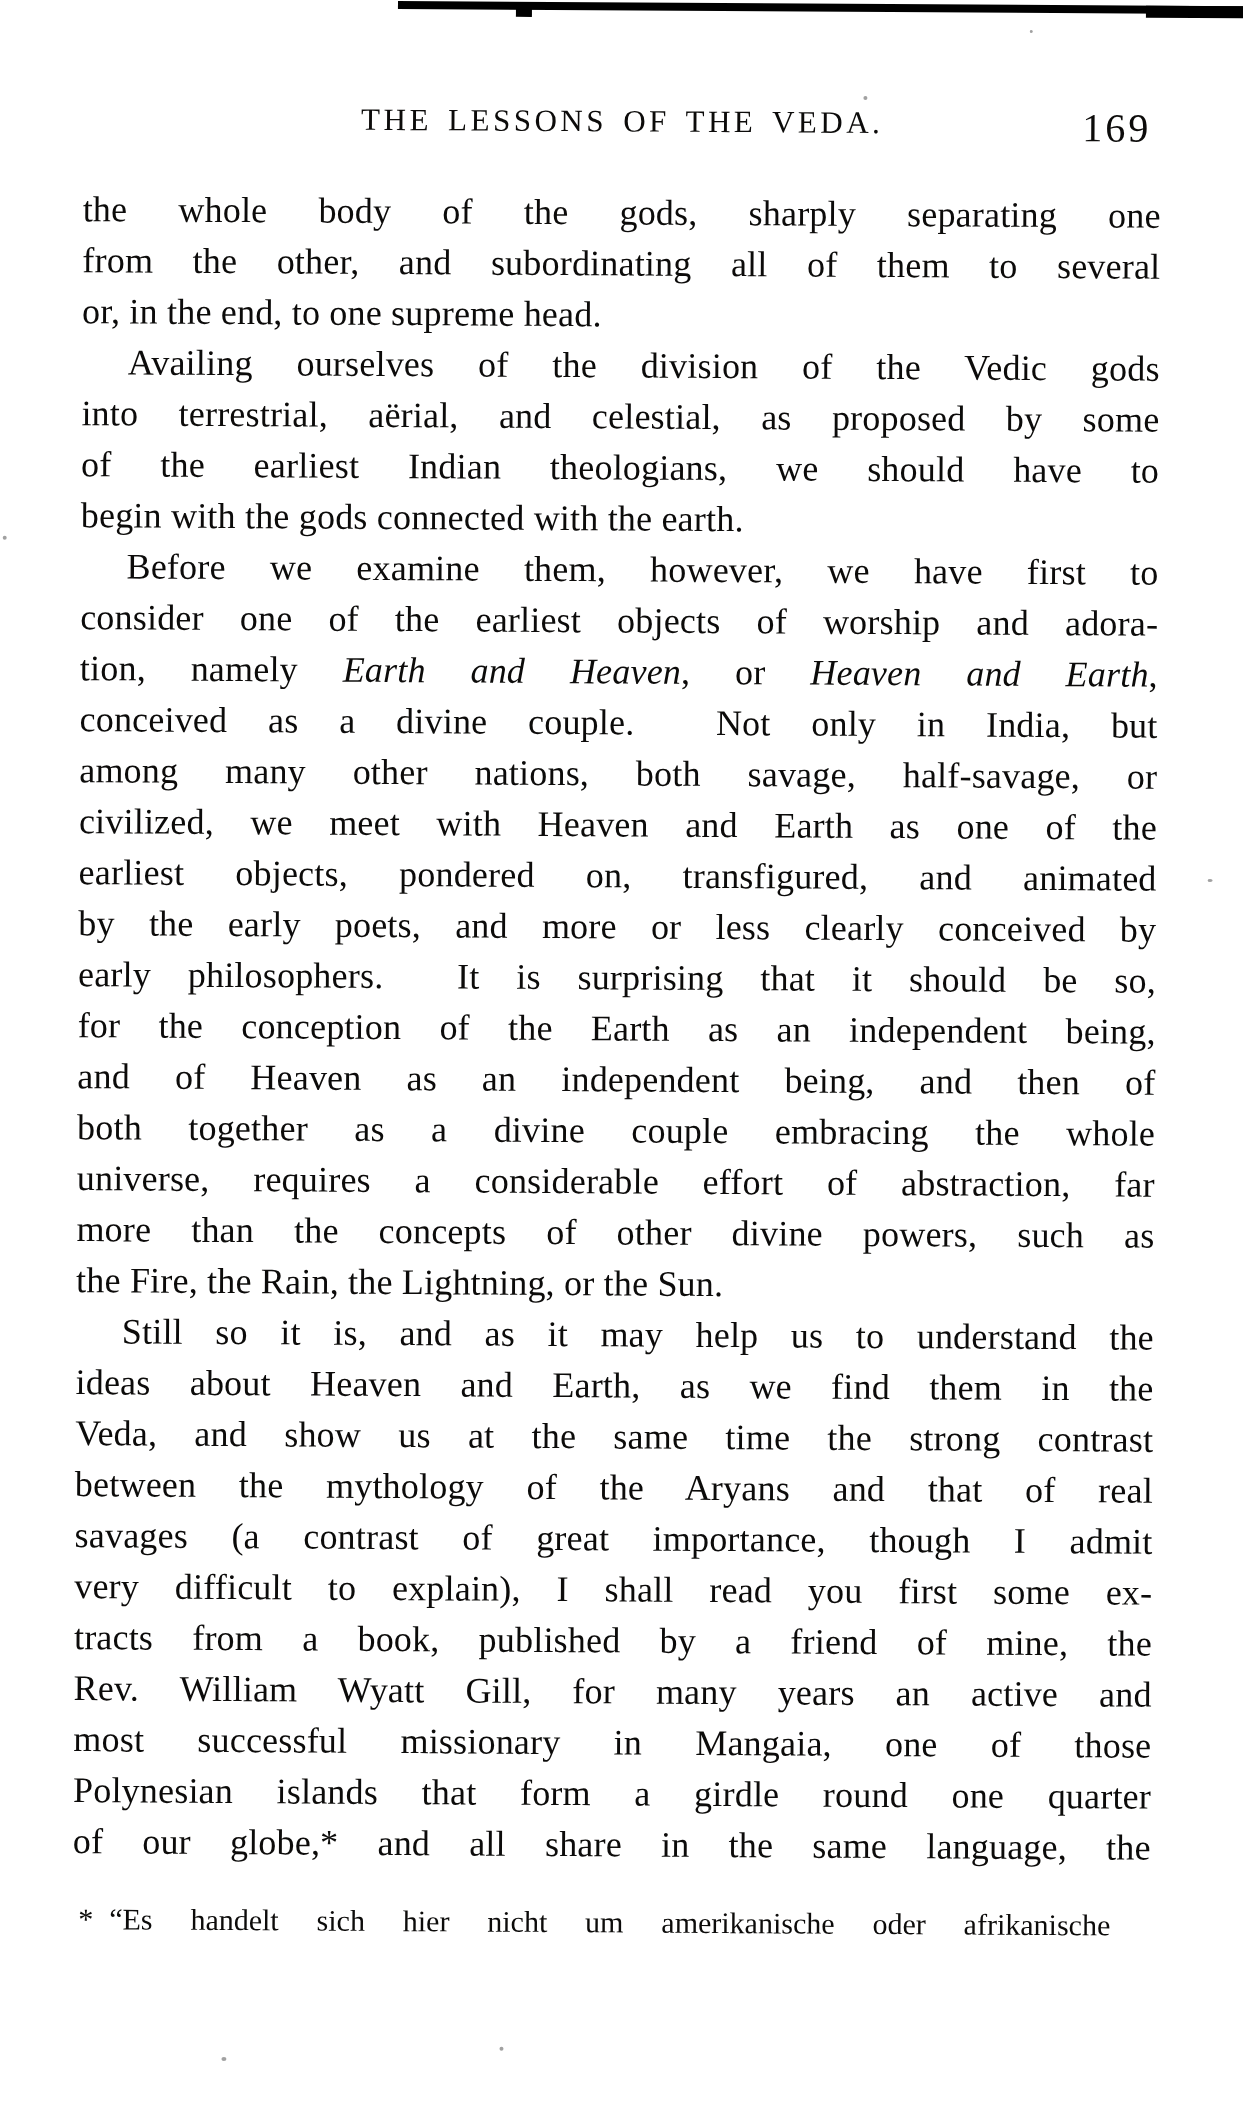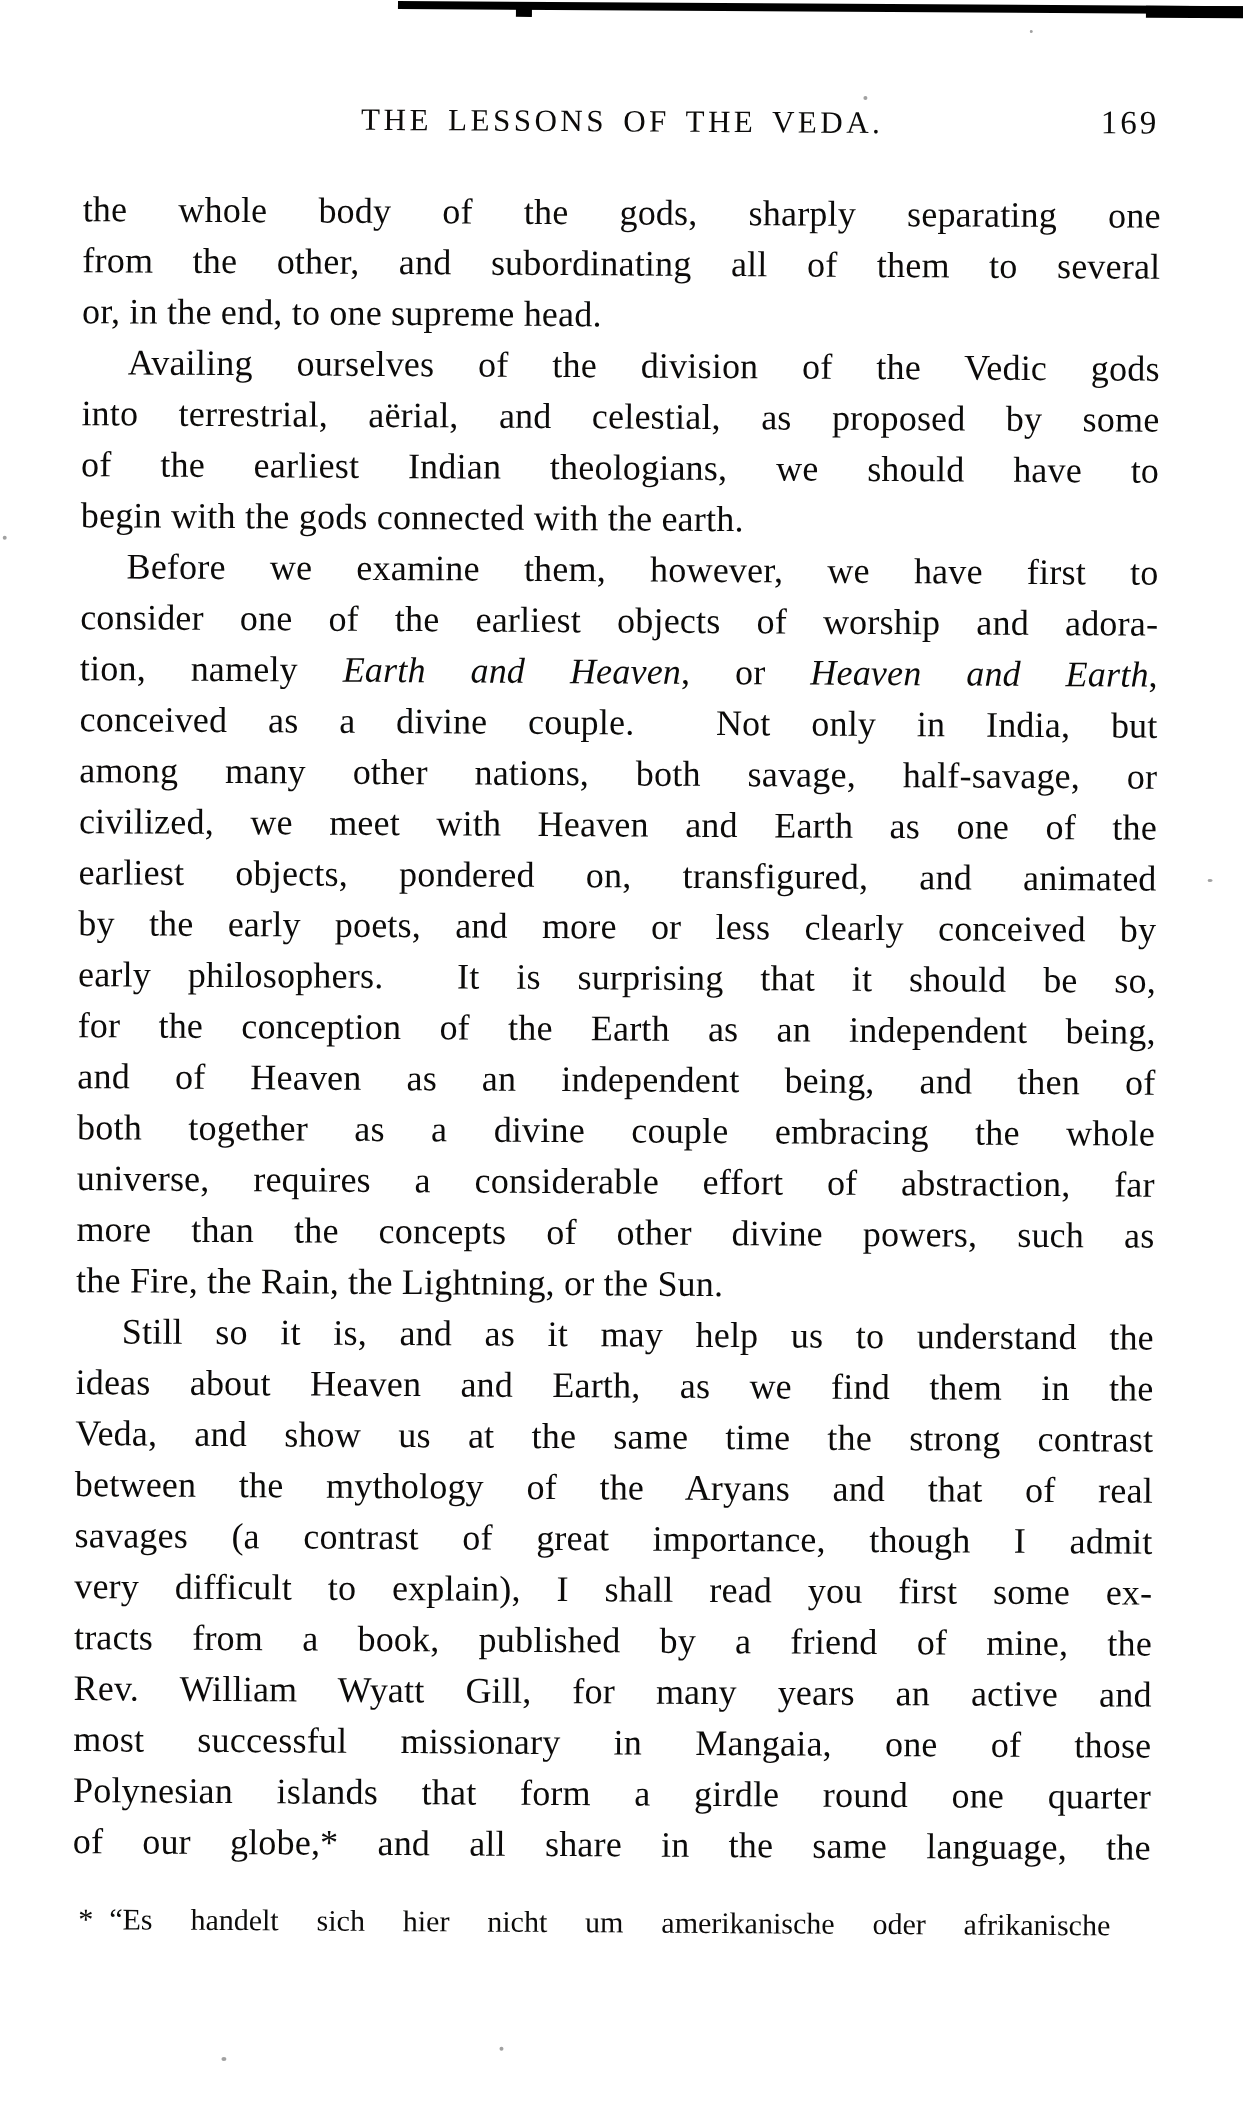--- a/index.html
+++ b/index.html
@@ -33,22 +33,22 @@
   }
   .header {
     position: absolute; top: 100px; left: 84px; width: 1078px; height: 44px;
   }
   .running-title {
     display: block; text-align: center;
     font-size: 31px; letter-spacing: 3.5px; word-spacing: 5px;
     white-space: nowrap;
   }
   .page-number {
-    position: absolute; right: 2px; top: -2px;
-    font-size: 33px; letter-spacing: 3px;
+    position: absolute; right: 10px; top: -2px;
+    font-size: 40px; letter-spacing: 3px;
   }
   .body-text {
     position: absolute; top: 184px; left: 84px; width: 1078px;
     font-size: 36px; line-height: 51px; letter-spacing: 0.2px;
   }
   .line { text-align: justify; text-align-last: justify; text-justify: inter-word; }
   .line.end { text-align-last: left; }
   .line.indent { text-indent: 46px; }
   .it { font-style: italic; }
   .footnote {

